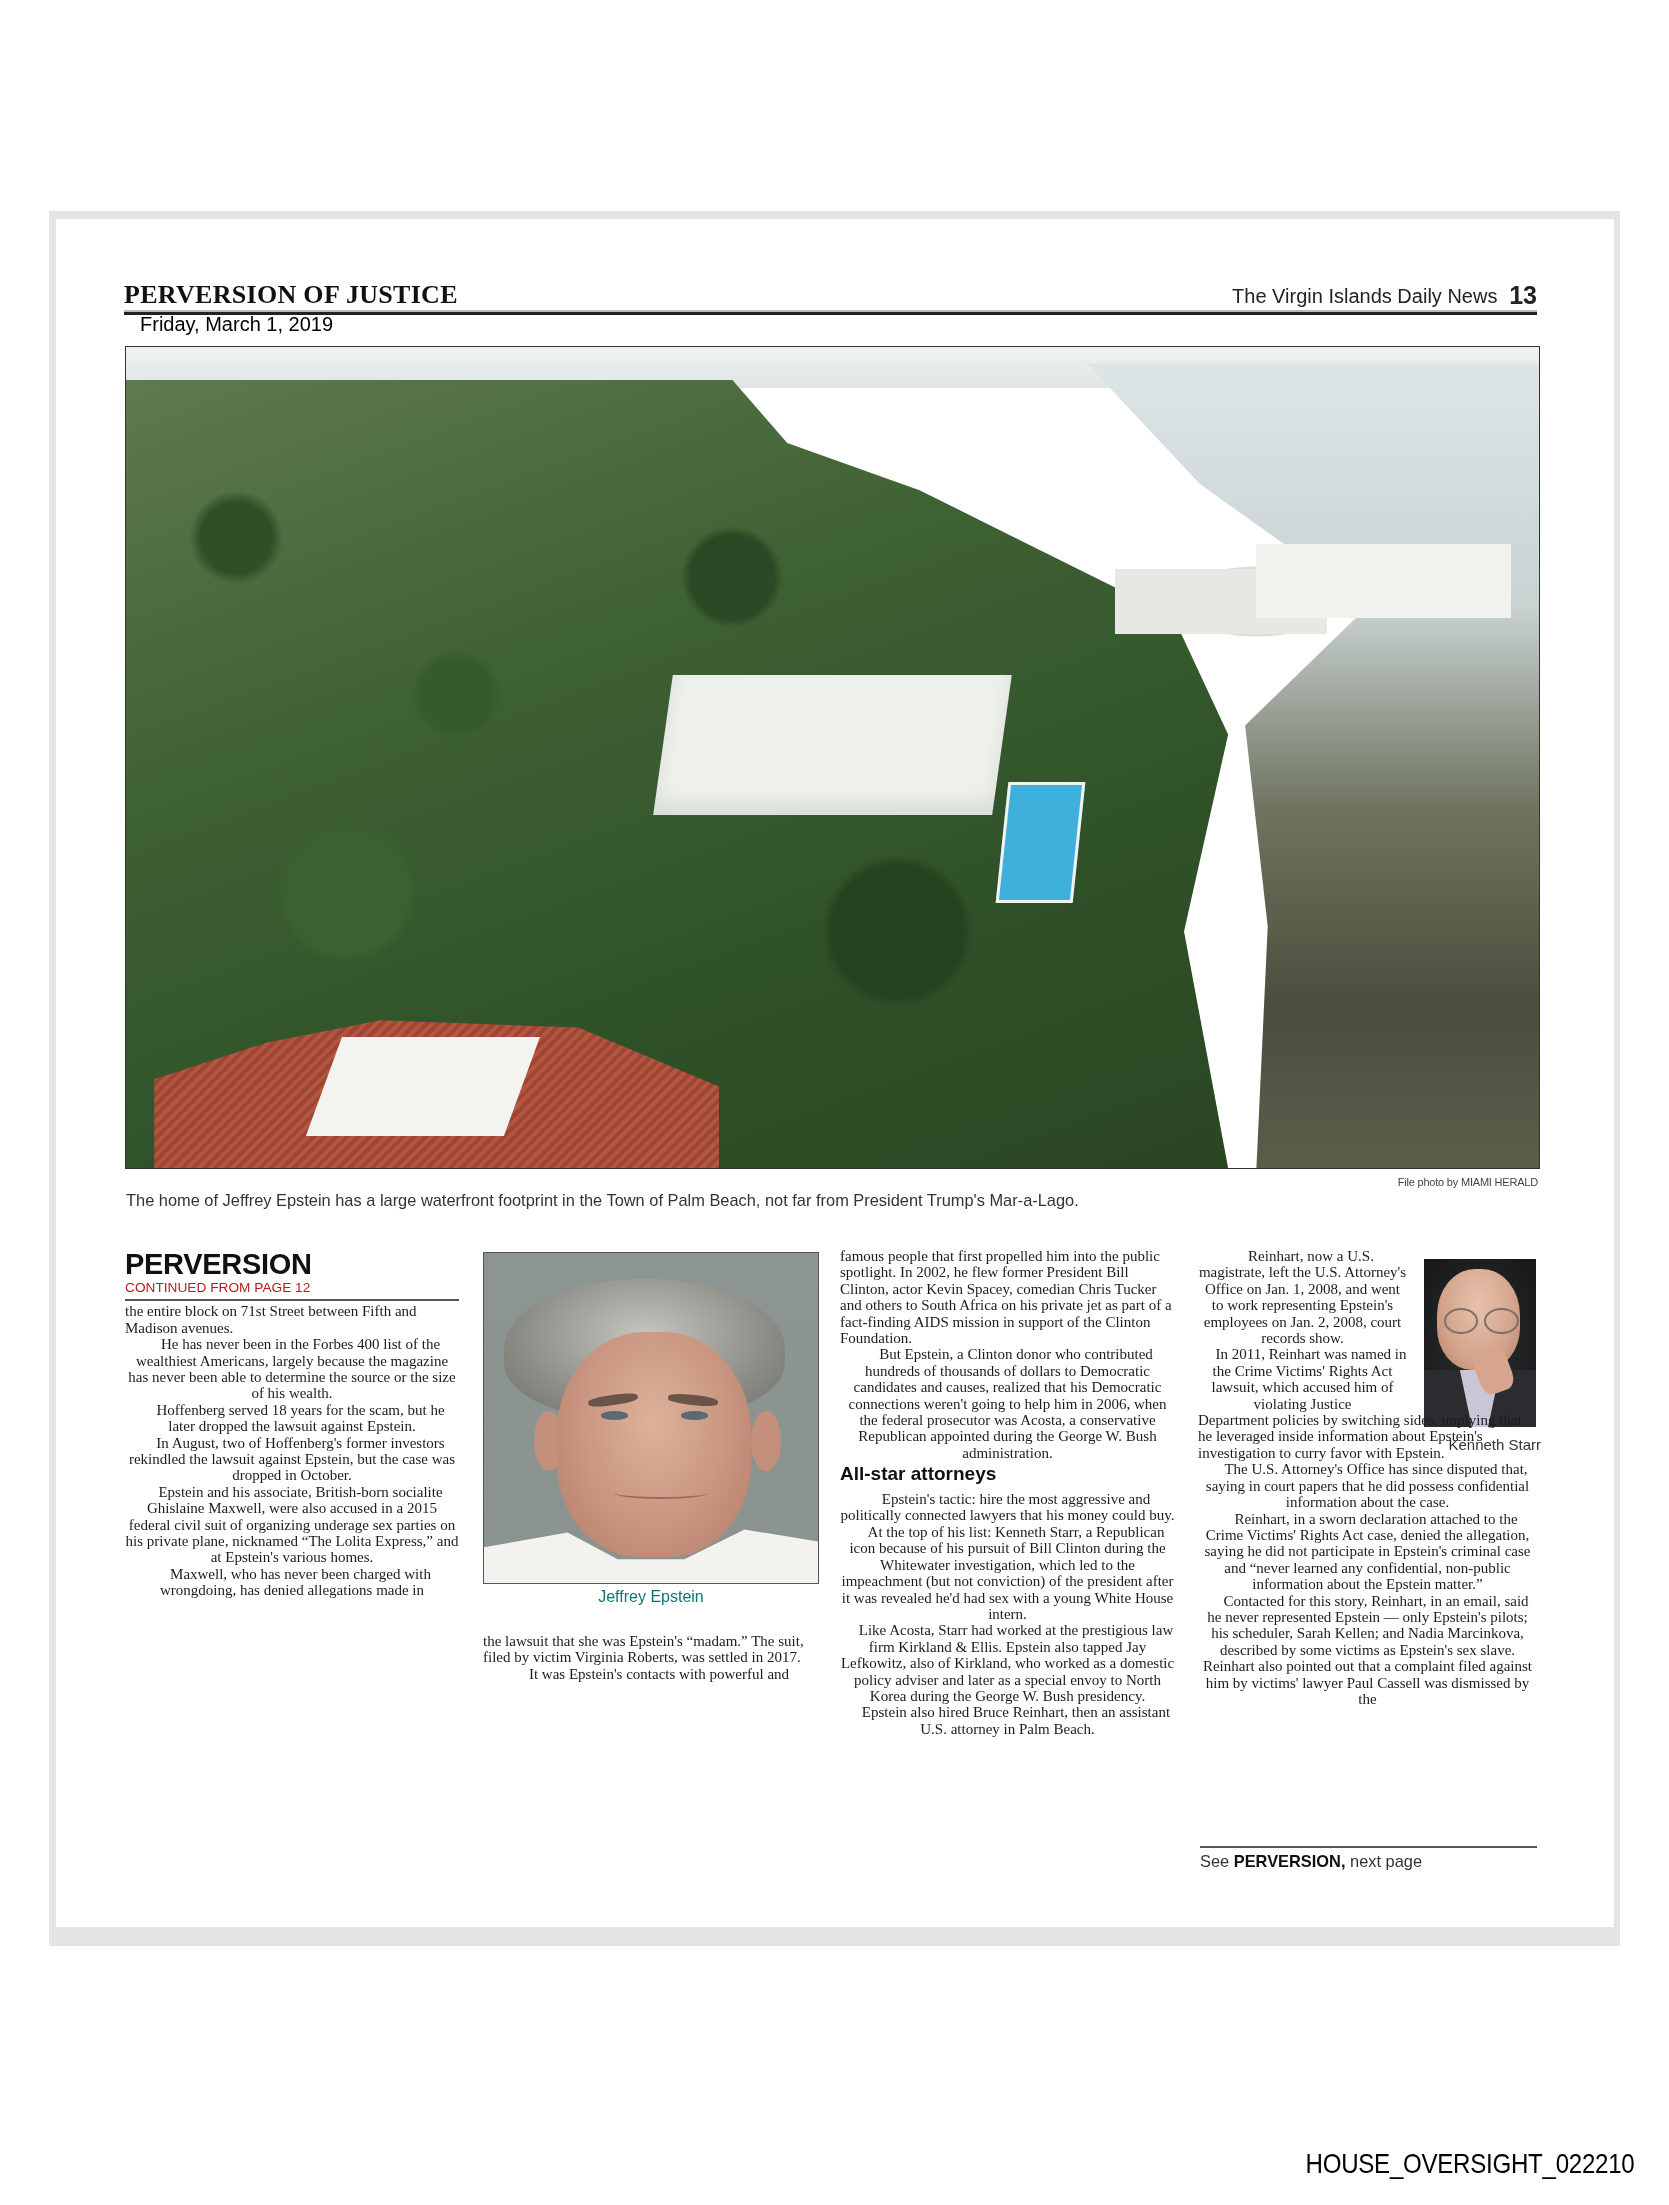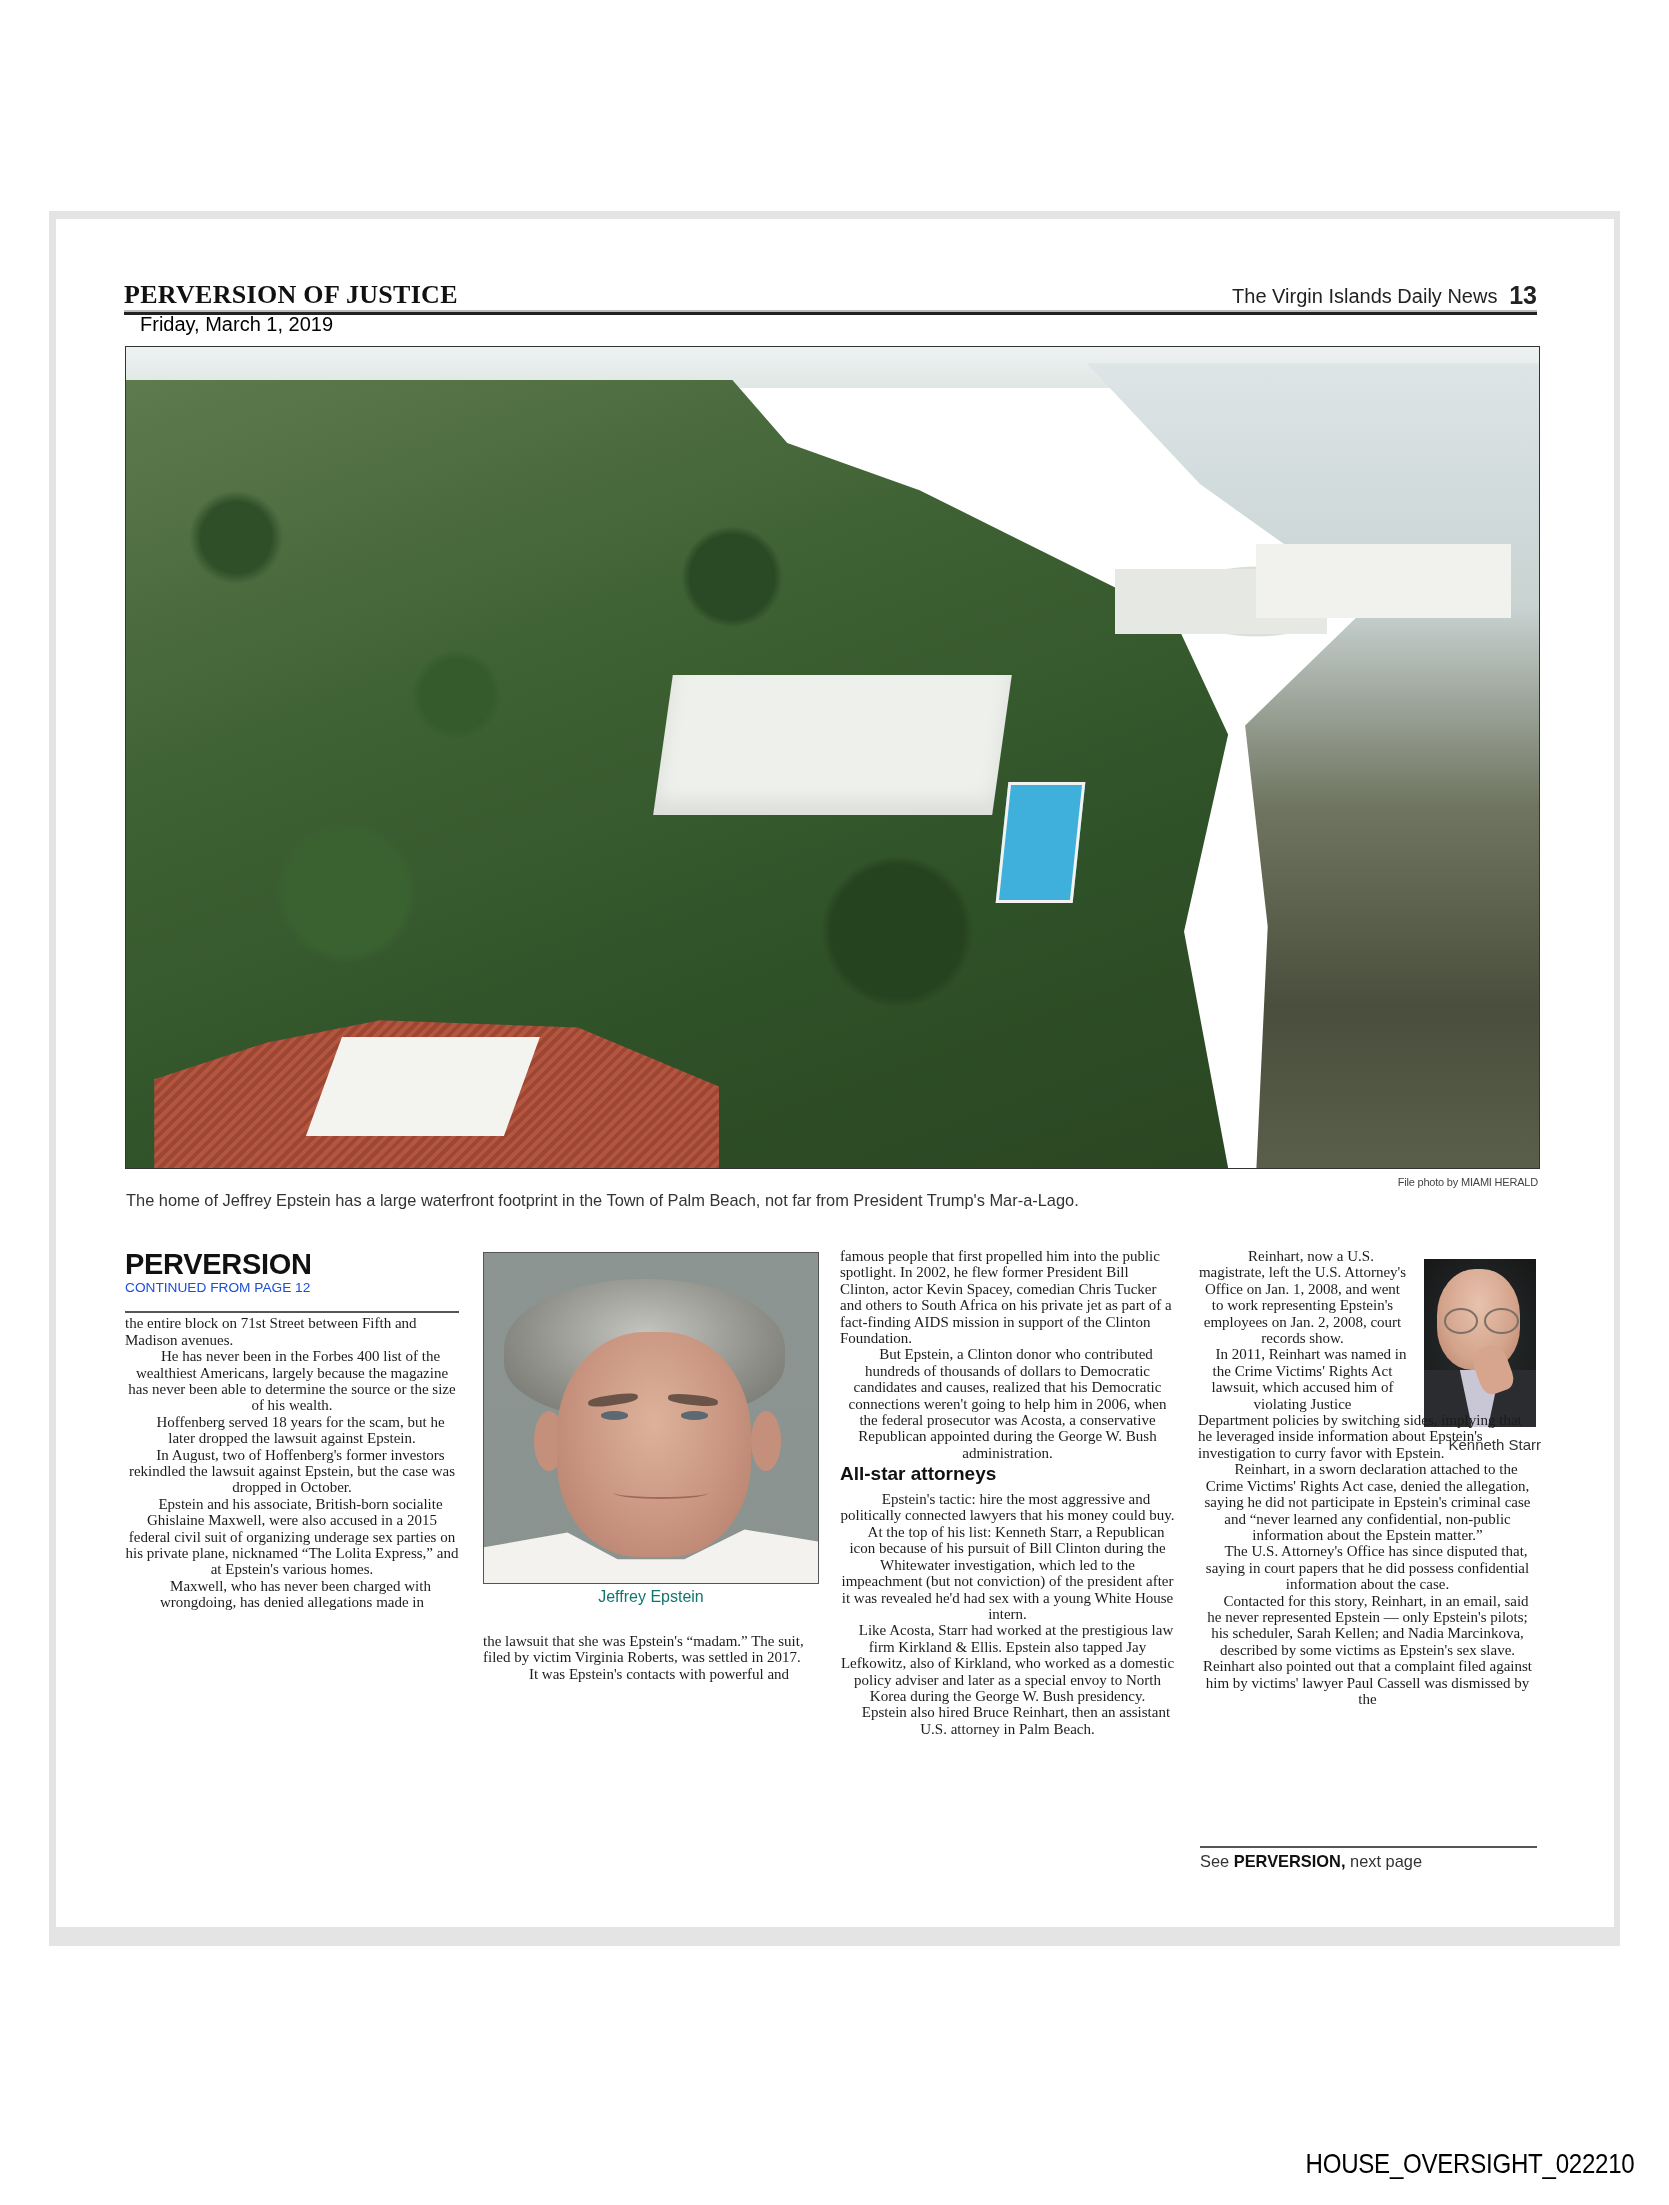--- a/index.html
+++ b/index.html
@@ -54,21 +54,21 @@
   .credit { position: absolute; right: 131px; top: 1176px; font-family: "Liberation Sans", sans-serif; font-size: 11px; color: #444; letter-spacing: -0.2px; }
   .main-caption { position: absolute; left: 126px; top: 1191px; font-family: "Liberation Sans", sans-serif; font-size: 16.4px; color: #333; }
 
   
   .col { position: absolute; font-family: "Liberation Serif", serif; font-size: 15px; line-height: 16.4px; color: #1c1c1c; text-align: left; }
   .col p { margin: 0; text-indent: 0; }
   .col p.ind { text-indent: 17px; text-align: center; }
 
   .col1 { left: 125px; top: 1250px; width: 334px; }
   .jump-head { font-family: "Liberation Sans", sans-serif; font-weight: bold; font-size: 29px; line-height: 29px; letter-spacing: -0.3px; color: #111; }
-  .jump-sub { font-family: "Liberation Sans", sans-serif; font-size: 13.7px; color: #1d4ed8; margin-top: 1.3px; padding-bottom: 14px; border-bottom: 2px solid #555; margin-bottom: 2.6px; }
+  .jump-sub { font-family: "Liberation Sans", sans-serif; font-size: 13.7px; color: #b91c1c; margin-top: 1.3px; padding-bottom: 2px; border-bottom: 2px solid #555; margin-bottom: 2.6px; }
 
   .mug { position: absolute; left: 483px; top: 1252px; width: 334px; height: 330px; border: 1.3px solid #555; overflow: hidden;
     background: linear-gradient(180deg, #8c9592 0%, #8a9390 100%); }
   .mug-hair { position: absolute; left: 6%; top: 8%; width: 84%; height: 42%; border-radius: 50% 50% 40% 40%; background: radial-gradient(ellipse at 50% 40%, #c5c5bf 0%, #8e8f88 60%, #6e6f69 100%); }
   .mug-face { position: absolute; left: 22%; top: 24%; width: 58%; height: 68%; border-radius: 45% 45% 42% 42%; background: radial-gradient(ellipse at 50% 40%, #ddb29a 0%, #c99580 55%, #b27c68 100%); }
   .mug-ear-l { position: absolute; left: 15%; top: 48%; width: 9%; height: 18%; border-radius: 50%; background: #c4907b; }
   .mug-ear-r { position: absolute; left: 80%; top: 48%; width: 9%; height: 18%; border-radius: 50%; background: #c4907b; }
   .mug-brow-l { position: absolute; left: 31%; top: 43%; width: 15%; height: 3%; background: #6a5448; border-radius: 40%; transform: rotate(-8deg); }
   .mug-brow-r { position: absolute; left: 55%; top: 43%; width: 15%; height: 3%; background: #6a5448; border-radius: 40%; transform: rotate(6deg); }
   .mug-eye-l { position: absolute; left: 35%; top: 48%; width: 8%; height: 2.5%; background: #5b6a72; border-radius: 50%; }
@@ -175,22 +175,22 @@
   <div class="starr-hand"></div>
 </div>
 <div class="starr-caption">Kenneth Starr</div>
 
 <div class="col col4">
   <div class="narrow">
     <p class="ind">Reinhart, now a U.S. magistrate, left the U.S. Attorney's Office on Jan. 1, 2008, and went to work representing Epstein's employees on Jan. 2, 2008, court records show.</p>
     <p class="ind">In 2011, Reinhart was named in the Crime Victims' Rights Act lawsuit, which accused him of violating Justice</p>
   </div>
   <p>Department policies by switching sides, implying that he leveraged inside information about Epstein's investigation to curry favor with Epstein.</p>
+  <p class="ind">The U.S. Attorney's Office has since disputed that, saying in court papers that he did possess confidential information about the case.</p>
   <p class="ind">Reinhart, in a sworn declaration attached to the Crime Victims' Rights Act case, denied the allegation, saying he did not participate in Epstein's criminal case and “never learned any confidential, non-public information about the Epstein matter.”</p>
-  <p class="ind">The U.S. Attorney's Office has since disputed that, saying in court papers that he did possess confidential information about the case.</p>
   <p class="ind">Contacted for this story, Reinhart, in an email, said he never represented Epstein — only Epstein's pilots; his scheduler, Sarah Kellen; and Nadia Marcinkova, described by some victims as Epstein's sex slave. Reinhart also pointed out that a complaint filed against him by victims' lawyer Paul Cassell was dismissed by the</p>
 </div>
 
 <div class="see-rule"></div>
 <div class="see-line">
   <span>See</span>
   <b>PERVERSION,</b>
   <span>next page</span>
 </div>
 

